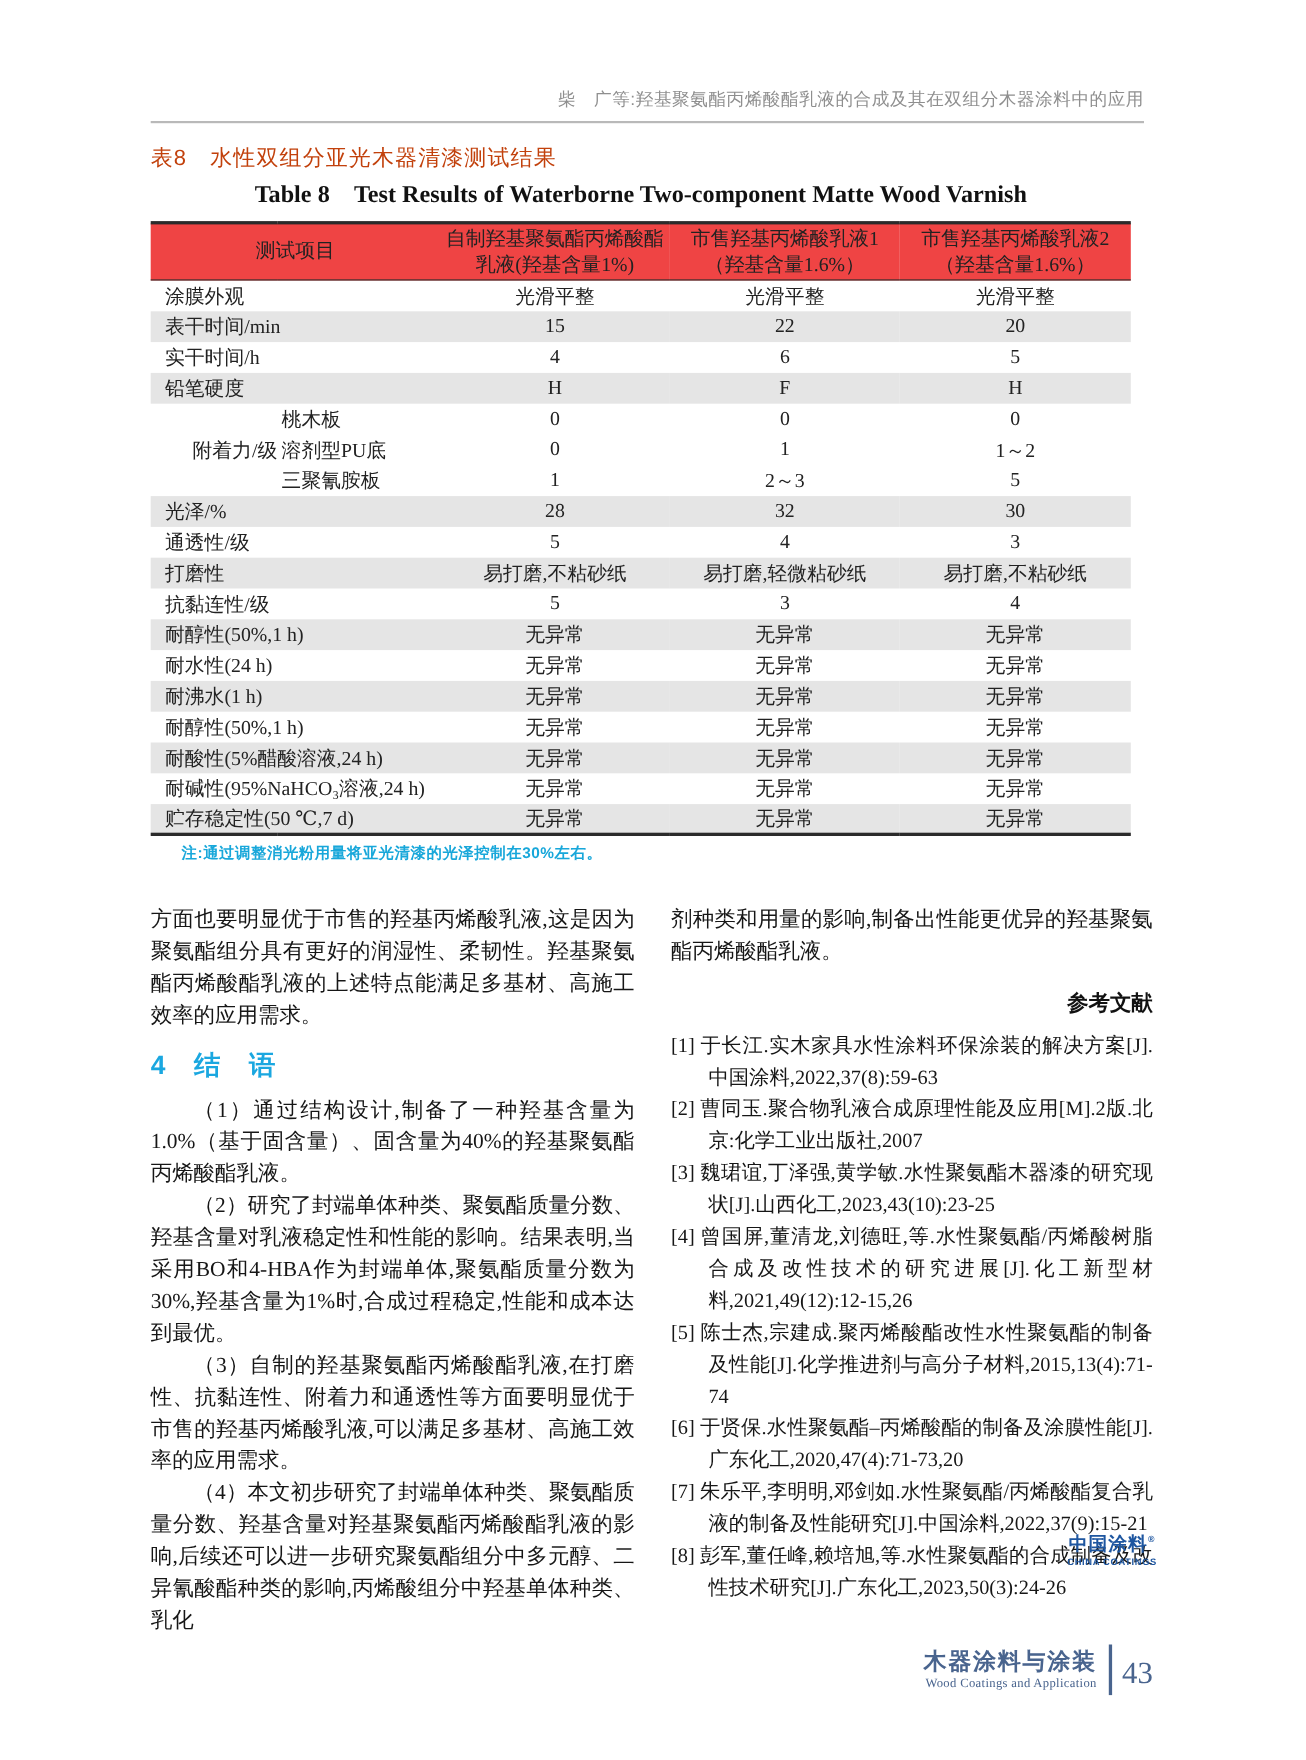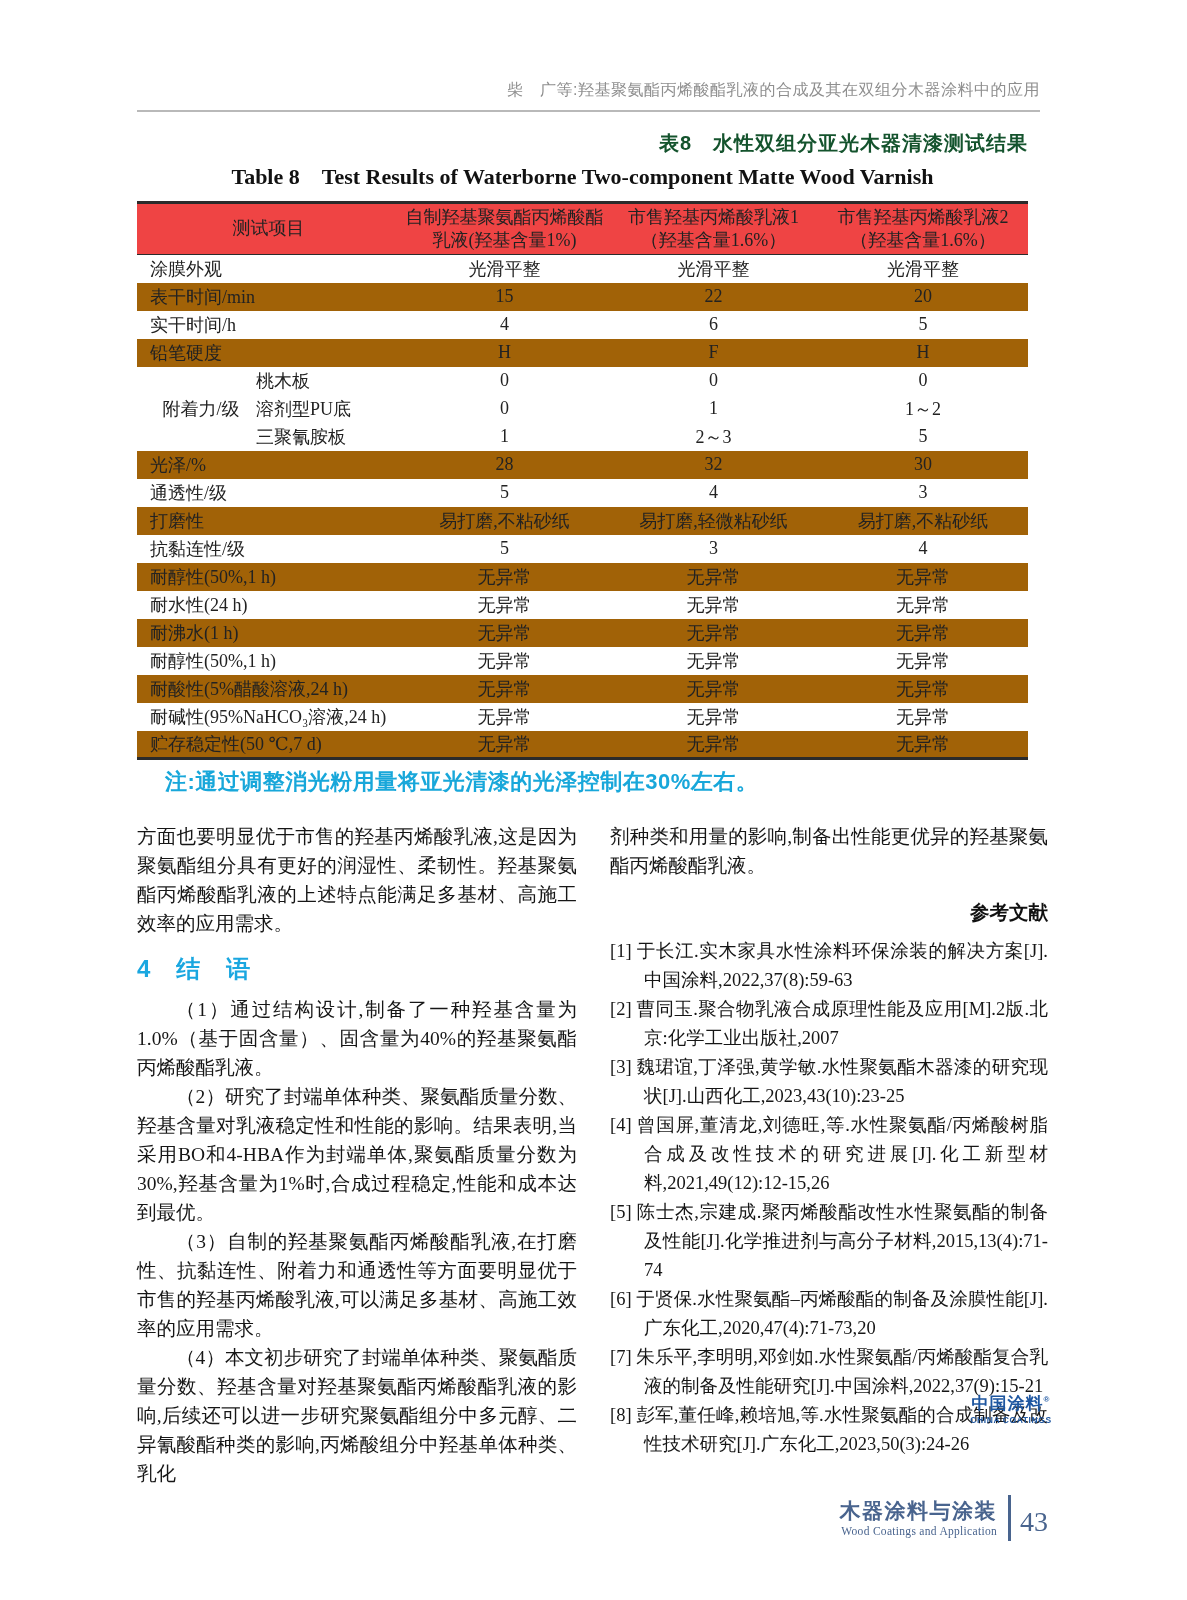--- a/index.html
+++ b/index.html
@@ -14,46 +14,46 @@
   .running-header {
     position:absolute; top:80px; left:137px; width:903px;
     text-align:right; font-size:16px; color:#8f8f8f;
     font-family:"Liberation Sans","DejaVu Sans",sans-serif;
     letter-spacing:.5px; padding-bottom:9px; border-bottom:2px solid #b9b9b9;
   }
 
   
   .table-block { position:absolute; top:130px; left:137px; width:891px; }
   .tbl-title-zh {
-    text-align:right; font-weight:bold; font-size:20px; color:#14532d;
+    text-align:left; font-weight:normal; font-size:20px; color:#c2410c;
     font-family:"Liberation Sans","DejaVu Sans",sans-serif; letter-spacing:1px;
   }
   .tbl-title-en {
     text-align:center; font-weight:bold; font-size:22px; color:#111; margin-top:5px;
     font-family:"Liberation Serif","DejaVu Serif",serif;
   }
   table.results {
     width:100%; margin-top:9px; border-collapse:collapse; table-layout:fixed;
     border-top:3px solid #2b2b2b; border-bottom:3px solid #2b2b2b;
     font-size:18px; color:#222;
   }
   table.results thead tr { background:#ef4444; height:52px; }
   table.results thead th {
     font-weight:normal; text-align:center; white-space:pre-line;
     line-height:1.3; border-bottom:1.5px solid #2b2b2b; font-size:18px;
   }
   table.results tbody tr { height:28px; }
-  table.results tbody tr.shaded { background:#a16207; }
+  table.results tbody tr.shaded { background:#e5e5e5; }
   table.results td.lbl { text-align:left; padding-left:13px; }
-  table.results td.group { text-align:center; padding-left:13px; vertical-align:middle; }
+  table.results td.group { text-align:right; padding-left:13px; vertical-align:middle; }
   table.results td.sub { text-align:left; padding-left:4px; }
   table.results td.val { text-align:center; }
   .tbl-note {
     margin-top:7px; padding-left:28px;
-    color:#18a7da; font-weight:bold; font-size:22px;
+    color:#18a7da; font-weight:bold; font-size:14px;
     font-family:"Liberation Sans","DejaVu Sans",sans-serif; letter-spacing:.5px;
   }
 
   
   .col { position:absolute; top:822px; width:440px; font-size:19.5px;
          line-height:29px; text-align:justify; color:#161616; }
   .col-left  { left:137px; }
   .col-right { left:610px; width:438px; }
   .para { margin:0; }
   .para.indent { text-indent:39px; }

